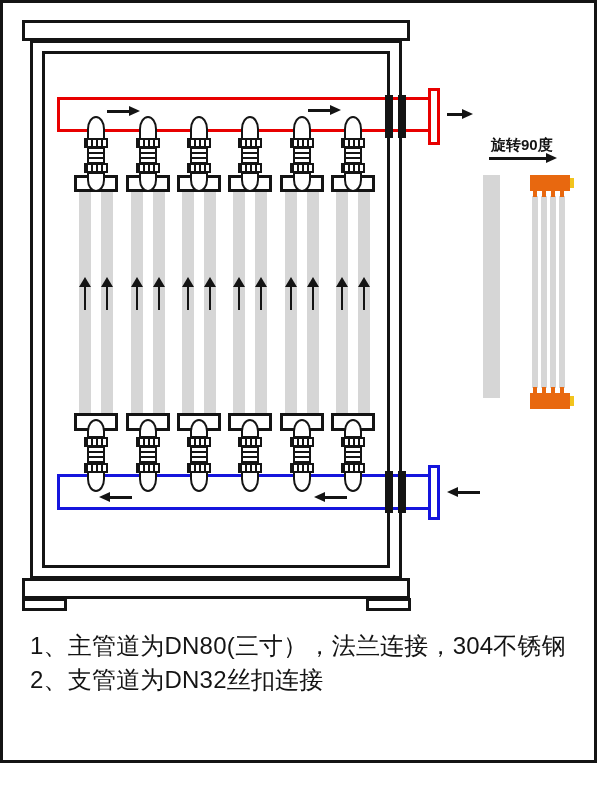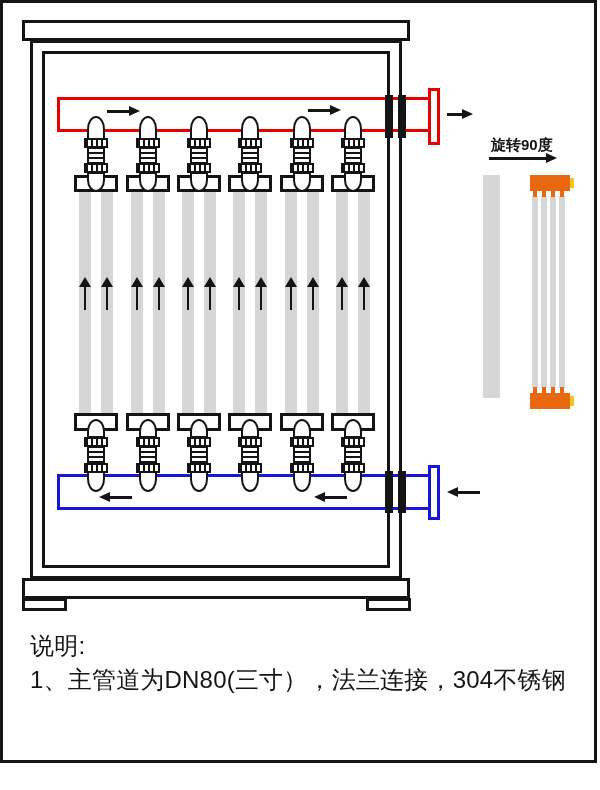--- a/index.html
+++ b/index.html
@@ -193,17 +193,17 @@
       <div class="shape " style="left: 542px; top: 387px; width: 4px; height: 6px; background: var(--orange);"></div>
       <div class="shape tube" style="left: 550px; top: 196px; width: 6px; height: 192px;"></div>
       <div class="shape " style="left: 551px; top: 191px; width: 4px; height: 6px; background: var(--orange);"></div>
       <div class="shape " style="left: 551px; top: 387px; width: 4px; height: 6px; background: var(--orange);"></div>
       <div class="shape tube" style="left: 559px; top: 196px; width: 6px; height: 192px;"></div>
       <div class="shape " style="left: 560px; top: 191px; width: 4px; height: 6px; background: var(--orange);"></div>
       <div class="shape " style="left: 560px; top: 387px; width: 4px; height: 6px; background: var(--orange);"></div>
     </div>
 
   <div id="notes" class="shape" style="left:30px;top:629px;">
-    <div>说明:</div>
     <div>1、主管道为DN80(三寸），法兰连接，304不锈钢</div>
+    <div>2、支管道为DN32丝扣连接</div>
   </div>
 
 </div>
 
 </body></html>

